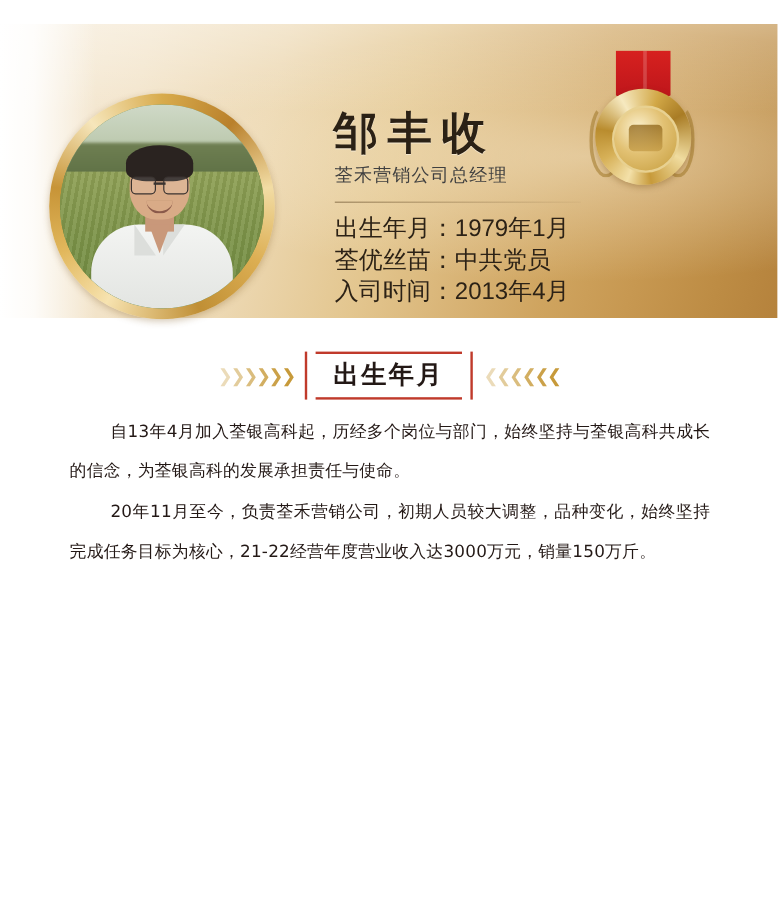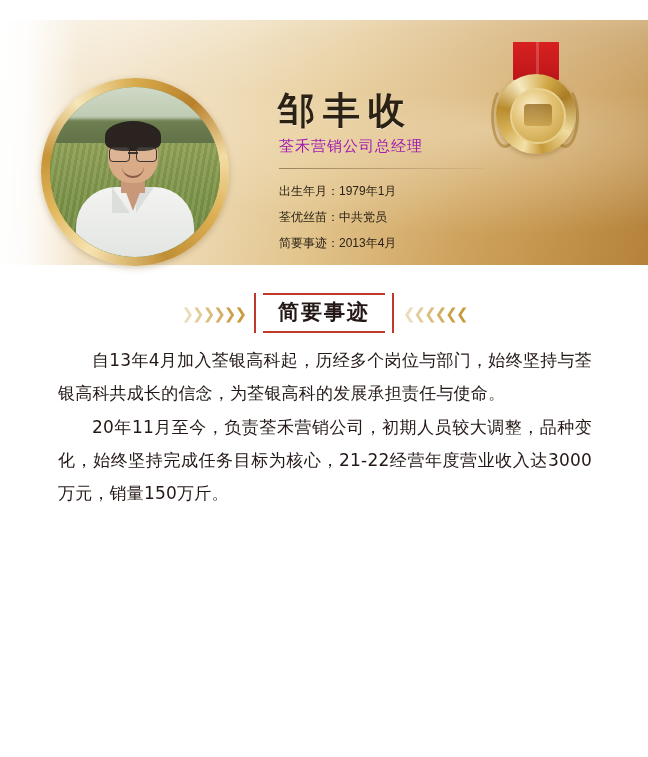--- a/index.html
+++ b/index.html
@@ -214,38 +214,38 @@
     letter-spacing: 8px;
     color: #2b2115;
     text-shadow: 0 1px 0 rgba(255,255,255,0.45);
   }
   .role {
     position: absolute;
     left: 279px;
     top: 137px;
     font-size: 15px;
     letter-spacing: 1px;
-    color: #a21caf;
+    color: #404040;
   }
   .rule {
     position: absolute;
     left: 279px;
     top: 168px;
     width: 205px;
     height: 1px;
     background: linear-gradient(to right, rgba(90,65,30,0.55), rgba(90,65,30,0.05));
   }
   .facts {
     position: absolute;
     left: 279px;
     top: 178px;
     width: 330px;
   }
   .fact {
-    font-size: 12px;
+    font-size: 20px;
     line-height: 26px;
     color: #2c2216;
     white-space: nowrap;
   }
 
   
   .medal {
     position: absolute;
     left: 487px;
     top: 42px;
@@ -360,21 +360,21 @@
 
   
   .body-text {
     position: absolute;
     left: 58px;
     top: 344px;
     width: 534px;
   }
   .para {
     font-family: "DejaVu Sans", "Liberation Sans", sans-serif;
-    font-size: 17px;
+    font-size: 14px;
     line-height: 33px;
     color: #231815;
     text-align: justify;
     text-indent: 34px;
     margin: 0 0 1px 0;
     letter-spacing: 0.2px;
   }
 </style>
 </head>
 <body>
@@ -417,34 +417,34 @@
       </div>
     </div>
 
     <div class="name">邹丰收</div>
     <div class="role">荃禾营销公司总经理</div>
     <div class="rule"></div>
 
     <div class="facts">
       <div class="fact">出生年月：1979年1月</div>
       <div class="fact">荃优丝苗：中共党员</div>
-      <div class="fact">简要事迹：2013年4月</div>
+      <div class="fact">入司时间：2013年4月</div>
     </div>
   </div>
 
   <div class="section-head">
     <div class="arrows left">
       <span>❯</span>
         <span>❯</span>
         <span>❯</span>
         <span>❯</span>
         <span>❯</span>
         <span>❯</span>
     </div>
-    <div class="badge">简要事迹</div>
+    <div class="badge">出生年月</div>
     <div class="arrows right">
       <span>❮</span>
         <span>❮</span>
         <span>❮</span>
         <span>❮</span>
         <span>❮</span>
         <span>❮</span>
     </div>
   </div>
 

